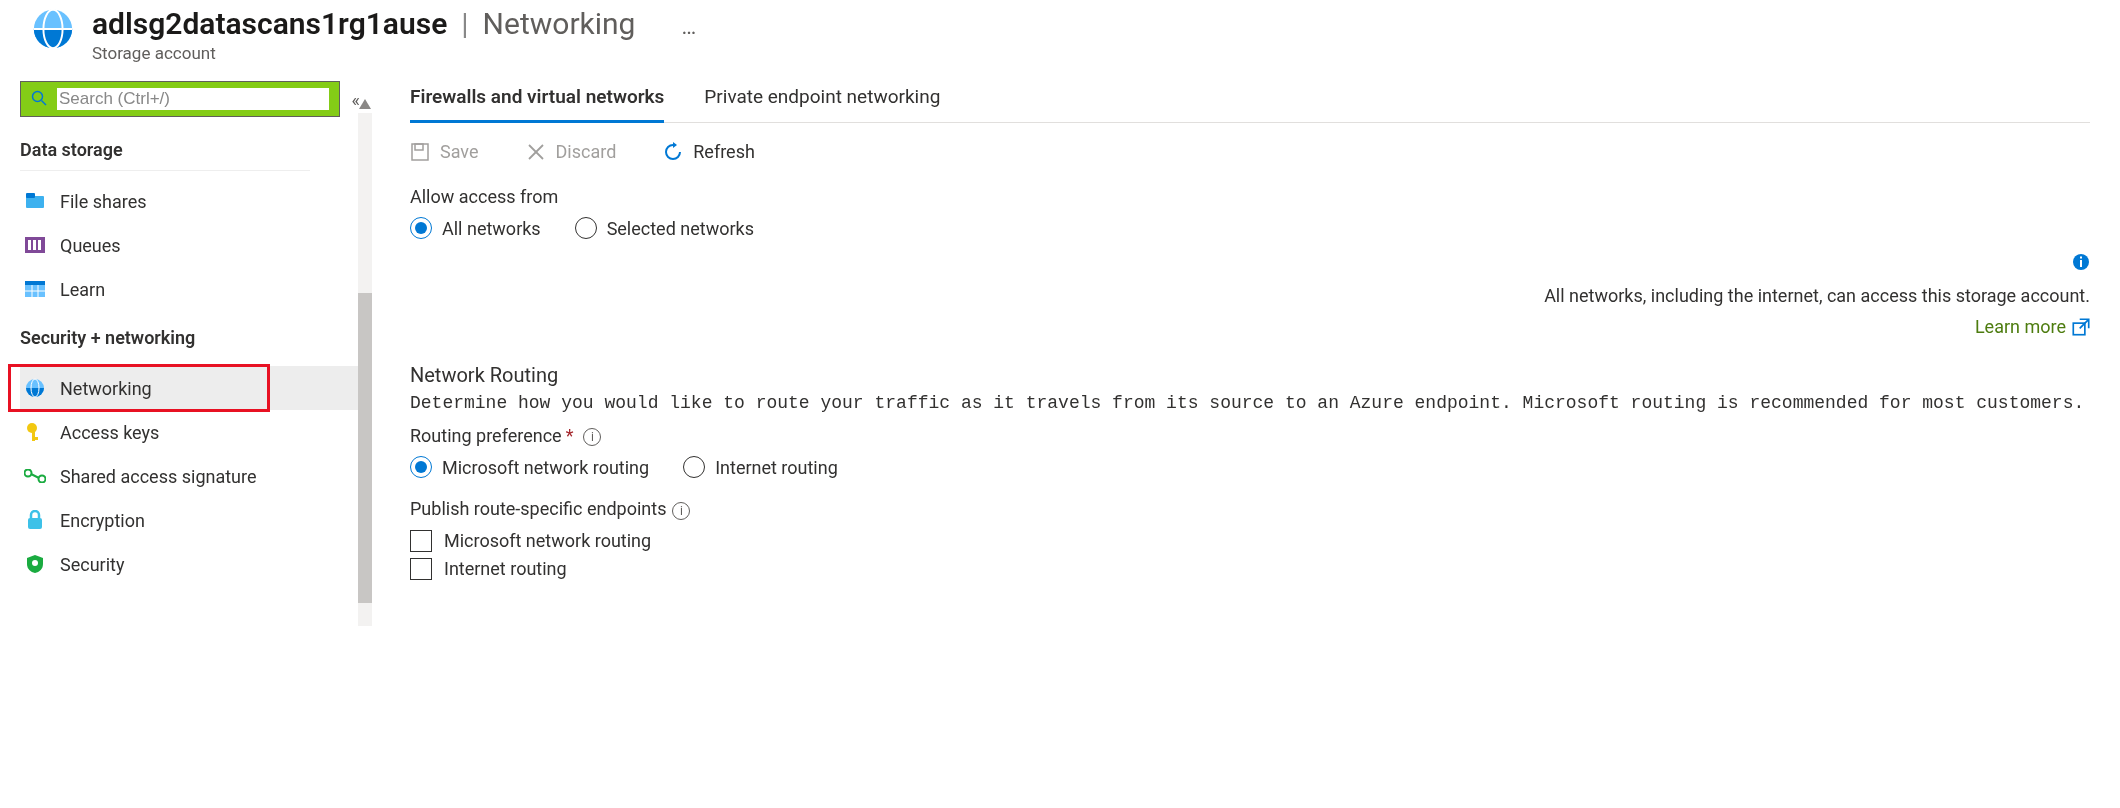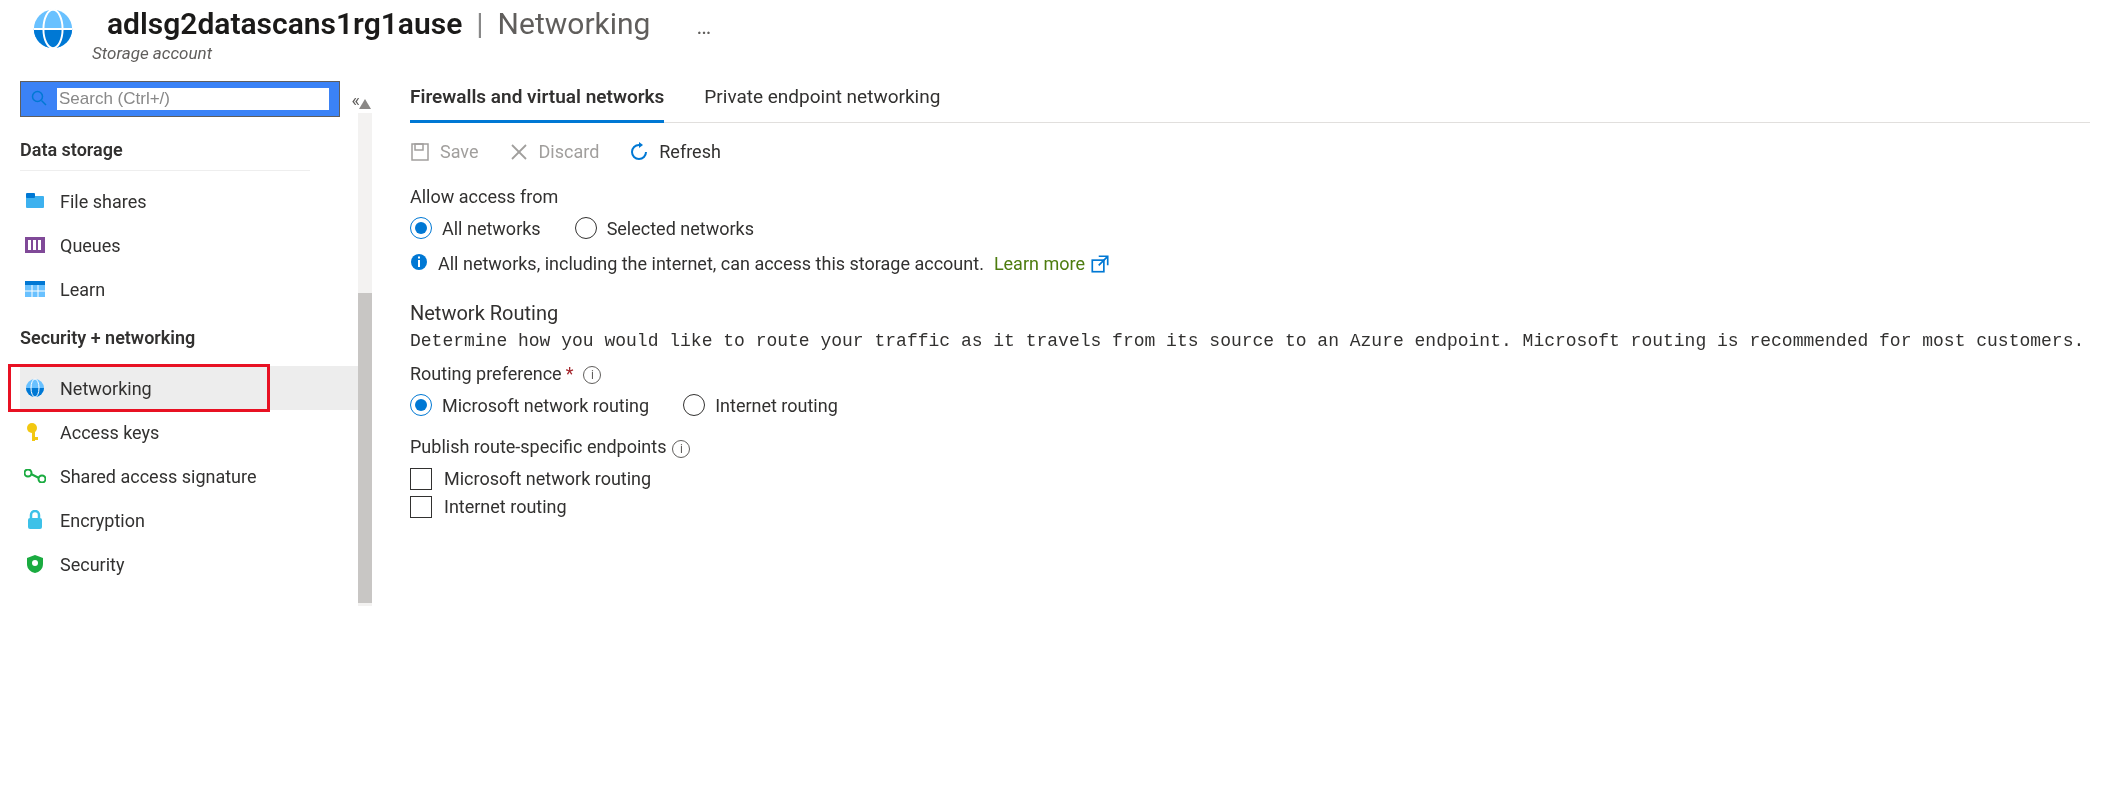--- a/index.html
+++ b/index.html
@@ -10,34 +10,34 @@
     color: #323130;
     background: #ffffff;
     width: 2120px;
   }
   .wrap { display: flex; flex-direction: column; padding: 0 20px 20px 20px; }
 
   
   .header { display: flex; align-items: flex-start; gap: 16px; padding: 6px 0 10px 10px; }
   .header-icon svg { width: 46px; height: 46px; }
   .header-text { display: flex; flex-direction: column; }
-  .header-title-line { display: flex; align-items: baseline; gap: 10px; font-size: 30px; font-weight: 600; color:#1b1a19;margin-left:15px;}
+  .header-title-line { display: flex; align-items: baseline; gap: 10px; font-size: 30px; font-weight: 600; color:#1b1a19;}
   .header-title-line .sep { color:#888; font-weight:400; padding:0 4px;}
   .header-title-line .sub { font-weight:400; color:#605e5c;}
-  .header-subtitle { font-size: 17px; color:#605e5c; margin-top:2px;font-style:italic;}
+  .header-subtitle { font-size: 17px; color:#605e5c; margin-top:2px;}
   .more-dots { font-size:22px; color:#605e5c; padding-left:30px; align-self:flex-start; margin-top:8px; cursor:pointer;}
 
   
   .body { display:flex; }
   .sidebar { width: 340px; flex:0 0 340px; position:relative; padding-top:4px;}
   .main { flex:1; padding: 4px 10px 20px 50px; position:relative;}
 
   
   .search-row { display:flex; align-items:center; gap:12px; margin:4px 0 14px 0;}
-  .search-box { flex:1; display:flex; align-items:center; gap:10px; border:1px solid #605e5c; height:36px; padding:0 10px; background:#3b82f6;}
+  .search-box { flex:1; display:flex; align-items:center; gap:10px; border:1px solid #605e5c; height:36px; padding:0 10px; background:#84cc16;}
   .search-box input { border:none; outline:none; font-size:17px; width:100%; color:#323130;}
   .search-box input::placeholder { color:#888; }
   .chevrons { font-size:18px; color:#605e5c; cursor:pointer;}
 
   
   .group-header { font-size:18px; font-weight:600; padding:8px 0 10px 0; border-bottom:1px solid #eee; margin-bottom:8px; margin-top:8px; width:290px;}
   .nav-item { display:flex; align-items:center; gap:14px; height:44px; padding-left:4px; cursor:pointer; width:100%;}
   .nav-item .icon { width:22px; display:flex; justify-content:center; align-items:center;}
   .nav-item.selected { background:#ededed; }
   .highlight { position:absolute; border:3px solid #e81123; pointer-events:none;}
@@ -47,33 +47,33 @@
   .scroll-track { position:absolute; inset:0; background:#f3f2f1;}
   .scroll-thumb { position:absolute; top:180px; width:14px; height:310px; background:#c8c6c4;}
   .scroll-arrow { position:absolute; width:0;height:0;border-left:6px solid transparent;border-right:6px solid transparent;left:1px;}
   .scroll-arrow.up{top:-14px;border-bottom:10px solid #8a8886;}
   .scroll-arrow.down{bottom:-14px;border-top:10px solid #8a8886;}
 
   
   .tabs { display:flex; gap:40px; border-bottom:1px solid #e1dfdd; margin-bottom:18px;}
   .tab { padding:8px 0 12px 0; font-size:19px; color:#323130; cursor:pointer;}
   .tab.active { font-weight:600; border-bottom:3px solid #0078d4; margin-bottom:-1px;}
-  .toolbar { display:flex; gap:30px; margin-bottom:24px;}
+  .toolbar { display:flex; gap:47px; margin-bottom:24px;}
   .tool { display:flex; align-items:center; gap:10px; color:#a19f9d; cursor:pointer; font-size:18px;}
   .tool.enabled { color:#323130;}
   .tool svg { width:20px; height:20px; }
 
   .section-label { font-size:18px; color:#323130; margin:6px 0 10px 0;}
   .radio-row { display:flex; gap:34px; align-items:center; margin-bottom:14px;}
   .radio { display:flex; align-items:center; gap:10px; cursor:pointer;}
   .radio-outer { width:22px;height:22px;border:1.5px solid #323130;border-radius:50%;display:flex;align-items:center;justify-content:center;}
   .radio.checked .radio-outer { border-color:#0078d4;}
   .radio.checked .radio-inner { width:12px;height:12px;background:#0078d4;border-radius:50%;}
 
-  .info-row { display:flex; align-items:flex-start; gap:10px; margin-bottom:26px; font-size:18px;}
+  .info-row { display:flex; align-items:flex-end; gap:10px; margin-bottom:26px; font-size:18px;flex-direction:column;}
   .info-row .link { color:#4d7c0f; cursor:pointer; display:inline-flex; align-items:center; gap:6px;}
   .info-row svg{width:18px;height:18px;}
 
   .section-title { font-size:20px; margin:4px 0 6px 0;}
   .section-desc { font-size:18px; color:#323130; margin-bottom:12px;font-family:Liberation Mono, monospace;}
   .req-star { color:#a4262c; padding:0 4px;}
   .info-icon { display:inline-flex; width:18px;height:18px;border:1.2px solid #605e5c;border-radius:50%;align-items:center;justify-content:center;font-size:12px;color:#605e5c;margin-left:6px;vertical-align:middle;cursor:pointer;}
 
   .check-row { display:flex; align-items:center; gap:12px; margin:6px 0; cursor:pointer;}
   .check-box { width:22px;height:22px;border:1.5px solid #323130;}

